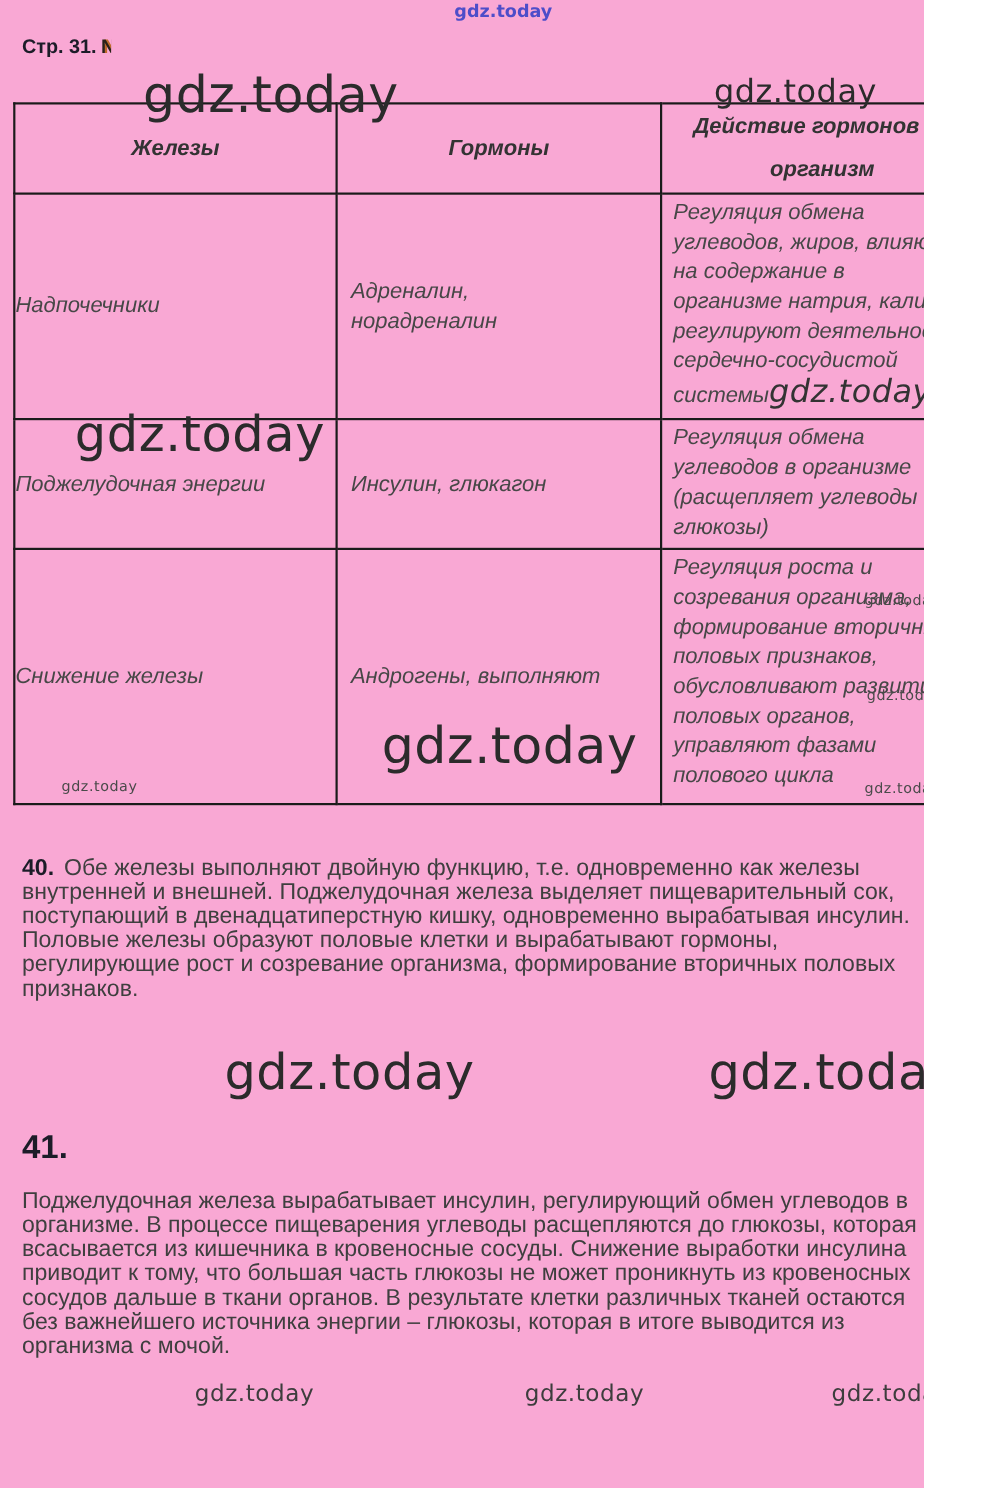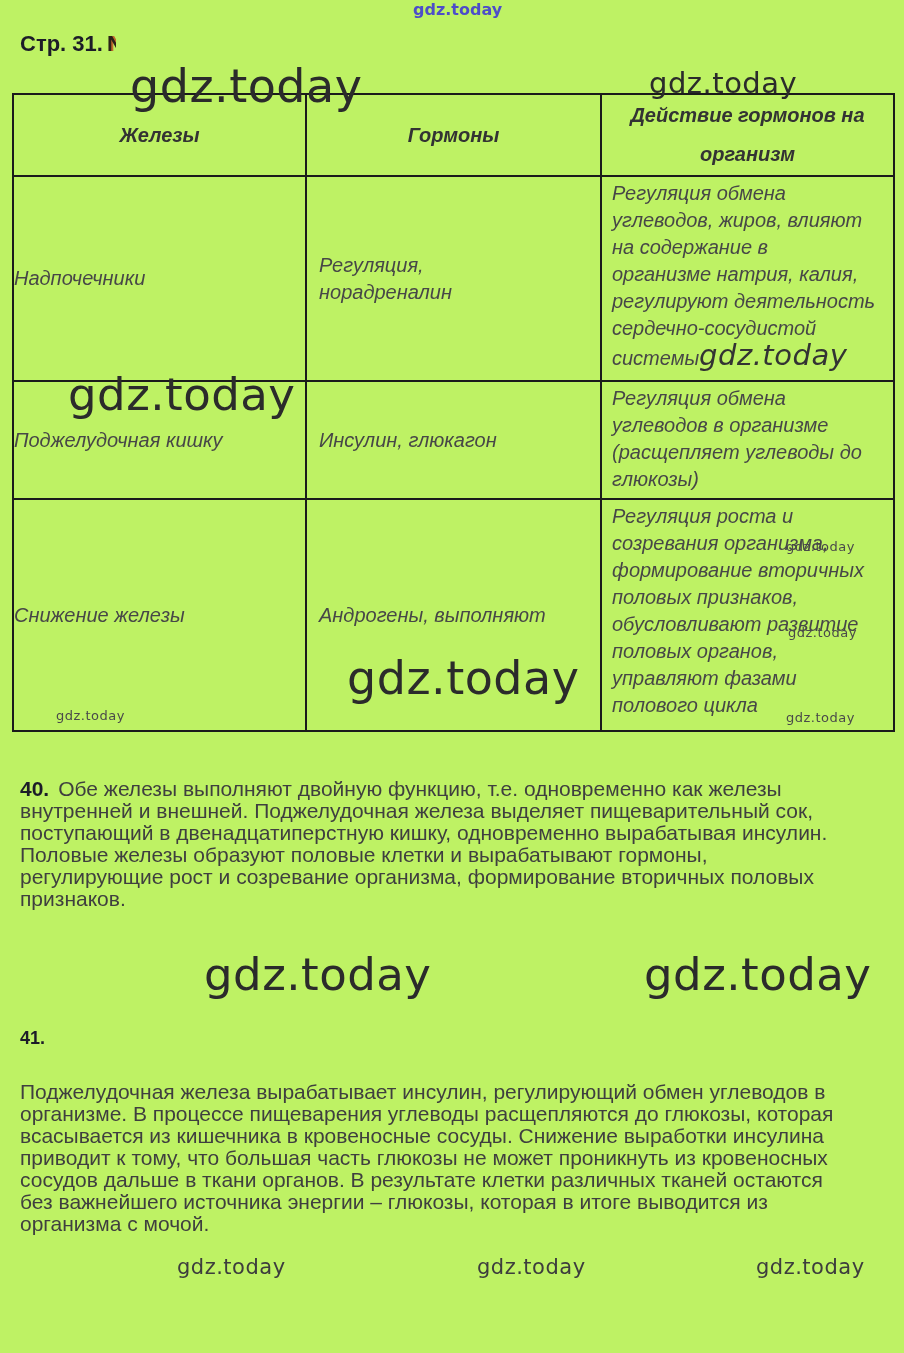--- a/index.html
+++ b/index.html
@@ -1,19 +1,19 @@
 <!DOCTYPE html>
 <html><head>
 <meta charset="utf-8">
 <style>
   html,body{margin:0;padding:0;background:#ffffff;}
   .page{
     position:relative;
-    width:904px;height:1353px;
-    background:#bef264;
+    width:840px;height:1353px;
+    background:#f9a8d4;
     overflow:hidden;
     font-family:"Liberation Sans", sans-serif;
   }
   
   .wm{
     position:absolute;
     font-family:"DejaVu Sans", sans-serif;
     color:#2b2b2b;
     letter-spacing:0.5px;
     white-space:nowrap;
@@ -26,21 +26,21 @@
     font-family:"DejaVu Sans", sans-serif;
     font-size:29px;
     color:#333333;
     letter-spacing:0.5px;
     line-height:27px;
     vertical-align:baseline;
   }
   
   .heading{
     position:absolute;left:20px;top:33px;
-    font-size:22px;font-weight:bold;color:#1c1c28;
+    font-size:18px;font-weight:bold;color:#1c1c28;
     line-height:1;white-space:nowrap;
   }
   .frag{
     display:inline-block;width:9px;overflow:hidden;
     vertical-align:bottom;color:#2a2118;
     text-shadow:2px 0 0 #c06a2a;
     margin-left:4px;
   }
   
   table.gtable{
@@ -72,21 +72,21 @@
     position:absolute;left:20px;width:858px;
     font-size:21px;line-height:22px;color:#3f3f3f;
     white-space:pre-line;
   }
   .qnum{
     font-weight:bold;color:#1c1c28;
     padding-right:9px;
   }
   .qhead{
     position:absolute;left:20px;
-    font-size:18px;font-weight:bold;color:#1c1c28;
+    font-size:30px;font-weight:bold;color:#1c1c28;
     line-height:1;
   }
 </style>
 </head>
 <body>
 
 <div class="page">
 
   <span class="wm wm-blue" style="left:413px;top:2px;font-size:16px;">gdz.today</span>
 
@@ -102,32 +102,32 @@
       <tr>
         <th>Железы</th>
         <th>Гормоны</th>
         <th>Действие гормонов на
 организм</th>
       </tr>
     </thead>
     <tbody>
       <tr class="r1">
         <td class="c1">Надпочечники</td>
-        <td class="c2">Регуляция,
+        <td class="c2">Адреналин,
 норадреналин</td>
         <td class="c3"><span class="celltext">Регуляция обмена
 углеводов, жиров, влияют
 на содержание в
 организме натрия, калия,
 регулируют деятельность
 сердечно-сосудистой
 системы</span><span class="wm-inline">gdz.today</span></td>
       </tr>
       <tr class="r2">
-        <td class="c1">Поджелудочная кишку</td>
+        <td class="c1">Поджелудочная энергии</td>
         <td class="c2">Инсулин, глюкагон</td>
         <td class="c3"><span class="celltext">Регуляция обмена
 углеводов в организме
 (расщепляет углеводы до
 глюкозы)</span></td>
       </tr>
       <tr class="r3">
         <td class="c1">Снижение железы</td>
         <td class="c2">Андрогены, выполняют</td>
         <td class="c3"><span class="celltext">Регуляция роста и

